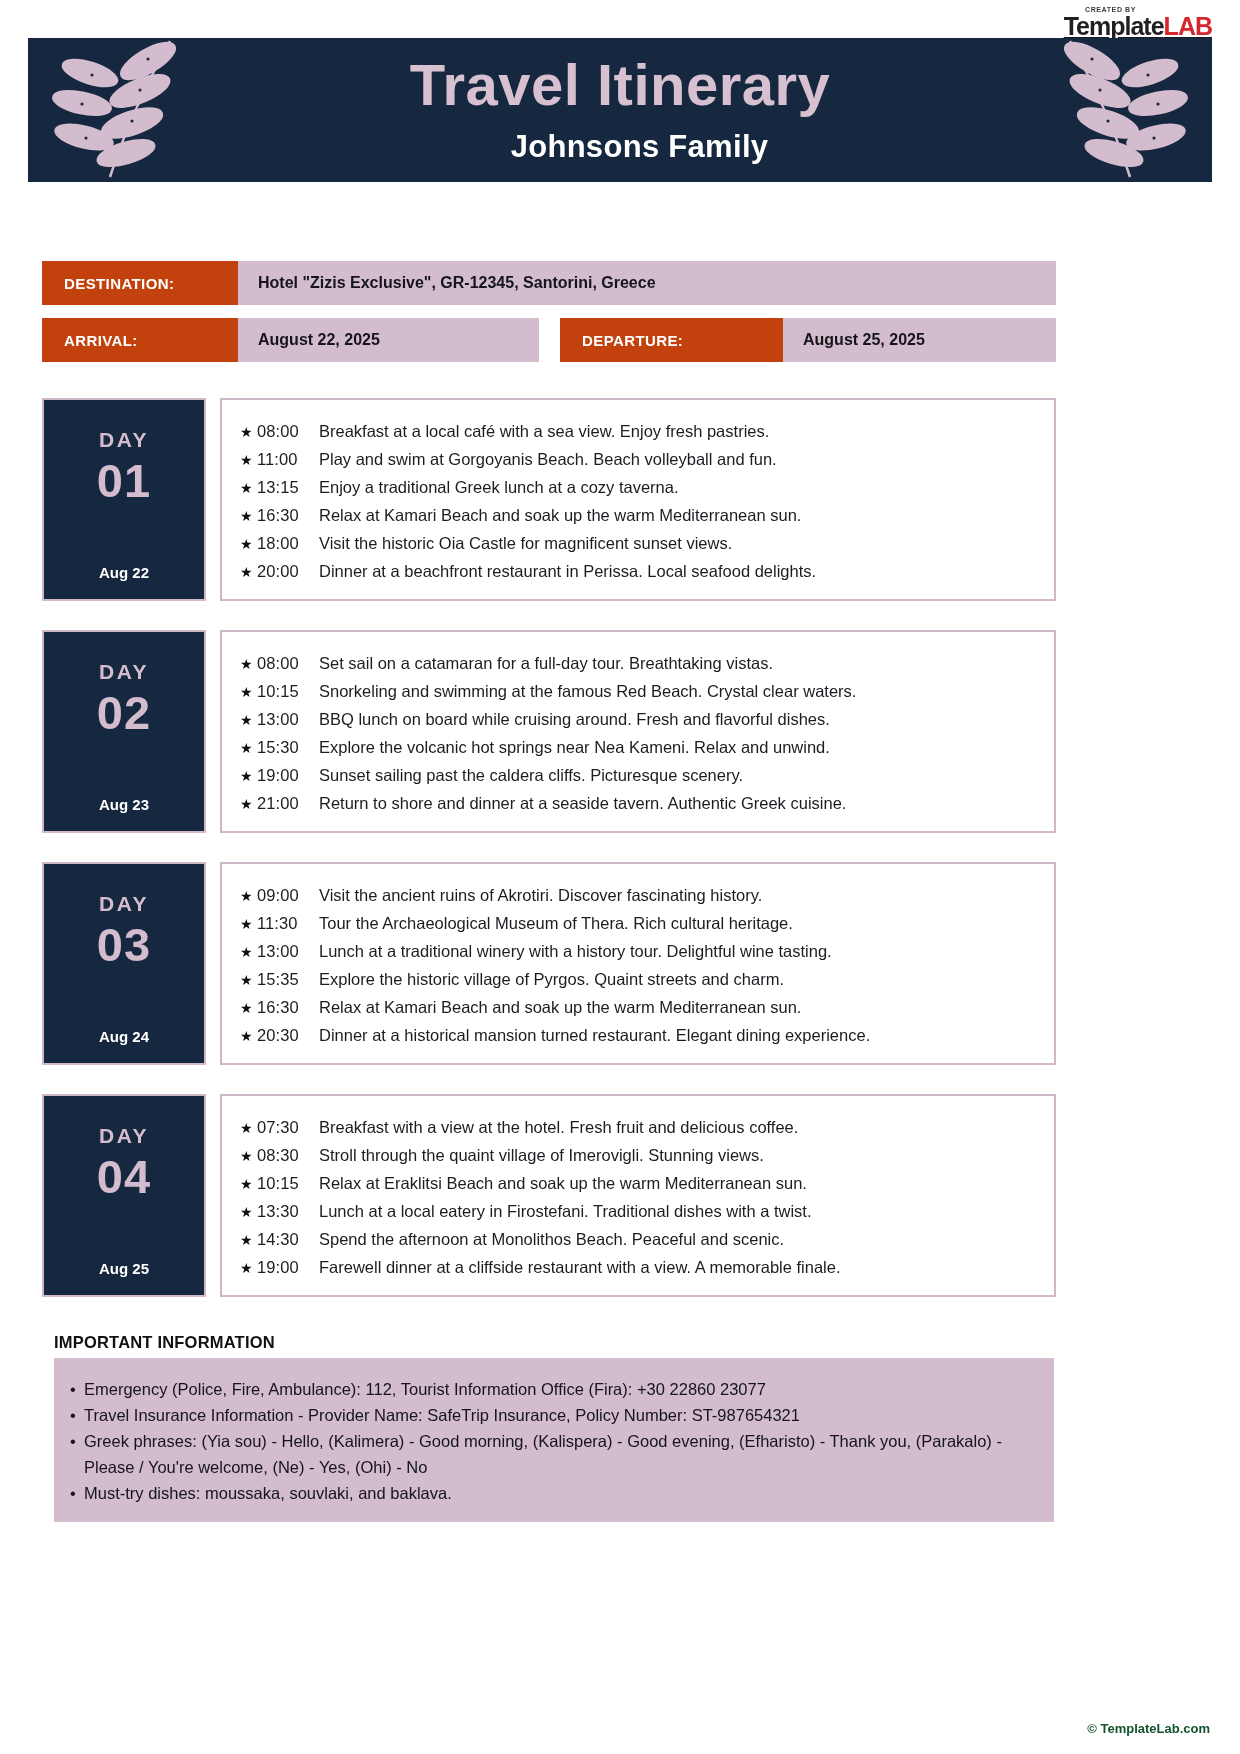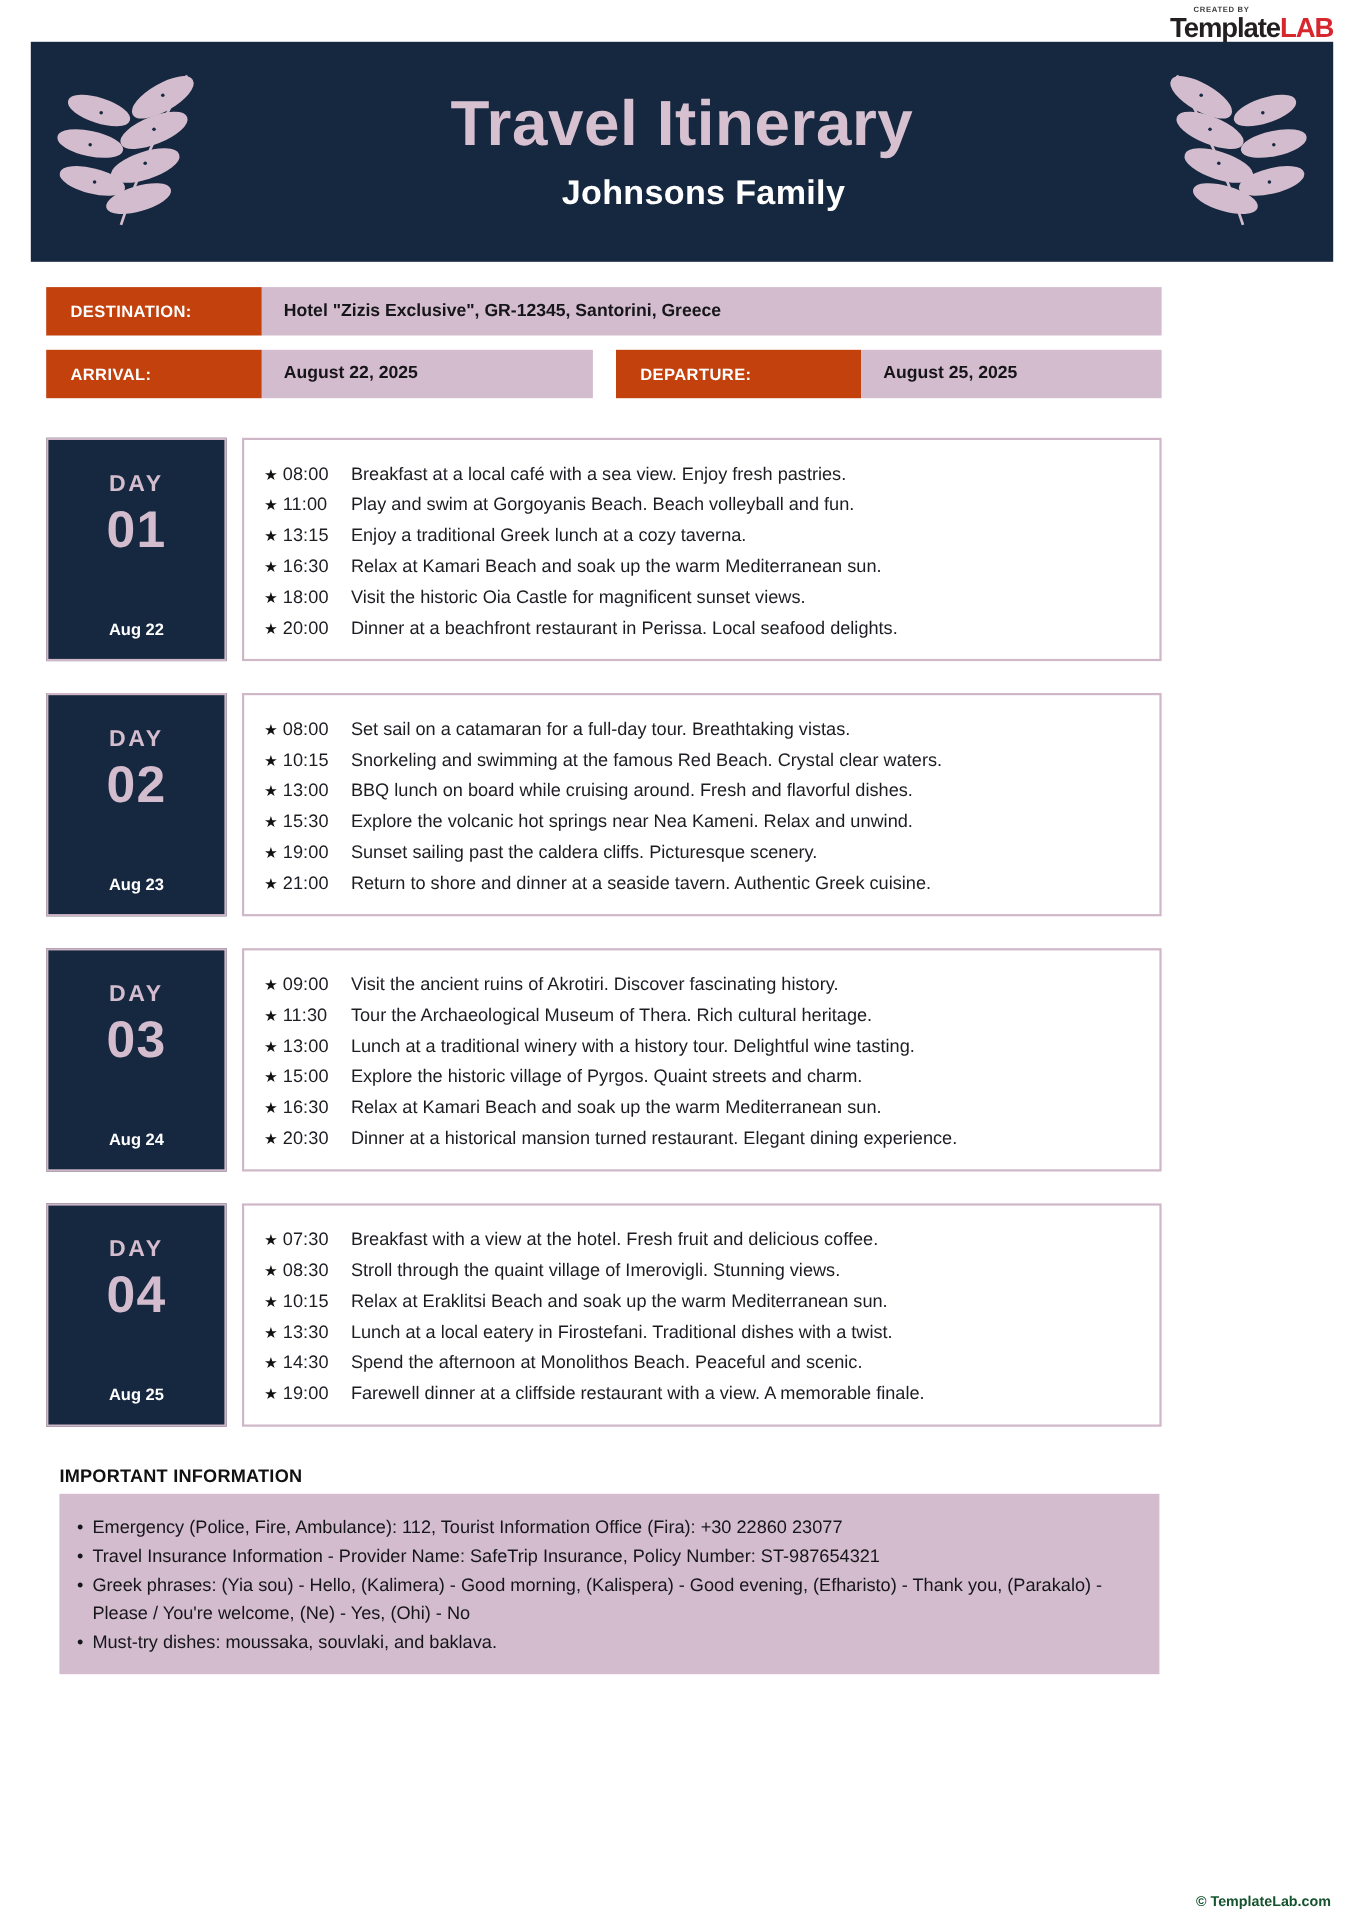--- a/index.html
+++ b/index.html
@@ -14,28 +14,28 @@
 
   
   .brand {
     position:absolute; top:6px; right:28px;
     text-align:right; line-height:1;
   }
   .brand-created {
     font-size:7px; font-weight:bold; letter-spacing:.6px;
     color:#3c3c3c; display:block; margin-bottom:1px; margin-right:76px;
   }
-  .brand-word { font-size:25px; font-weight:bold; letter-spacing:-1px; }
+  .brand-word { font-size:25px; font-weight:bold; letter-spacing:-1px;text-decoration:underline; }
   .brand-tmpl { color:#231f20; }
   .brand-lab  { color:#d7262d; }
 
   
   .header {
     position:absolute; left:28px; top:38px;
-    width:1184px; height:200px;
+    width:1184px; height:144px;
     background:#16283f;
     display:flex; align-items:center; justify-content:center;
   }
   .header-center { text-align:center; width:100%; }
   .header-title {
     font-size:58px; font-weight:bold; color:#d7c0d0;
     letter-spacing:.5px; line-height:1.05;
   }
   .header-sub {
     font-size:31px; font-weight:bold; color:#ffffff;
@@ -296,21 +296,21 @@
           <span class="act-time">11:30</span>
           <span class="act-desc">Tour the Archaeological Museum of Thera. Rich cultural heritage.</span>
         </div>
         <div class="act">
           <span class="act-star">★</span>
           <span class="act-time">13:00</span>
           <span class="act-desc">Lunch at a traditional winery with a history tour. Delightful wine tasting.</span>
         </div>
         <div class="act">
           <span class="act-star">★</span>
-          <span class="act-time">15:00</span>
+          <span class="act-time">15:35</span>
           <span class="act-desc">Explore the historic village of Pyrgos. Quaint streets and charm.</span>
         </div>
         <div class="act">
           <span class="act-star">★</span>
           <span class="act-time">16:30</span>
           <span class="act-desc">Relax at Kamari Beach and soak up the warm Mediterranean sun.</span>
         </div>
         <div class="act">
           <span class="act-star">★</span>
           <span class="act-time">20:30</span>

